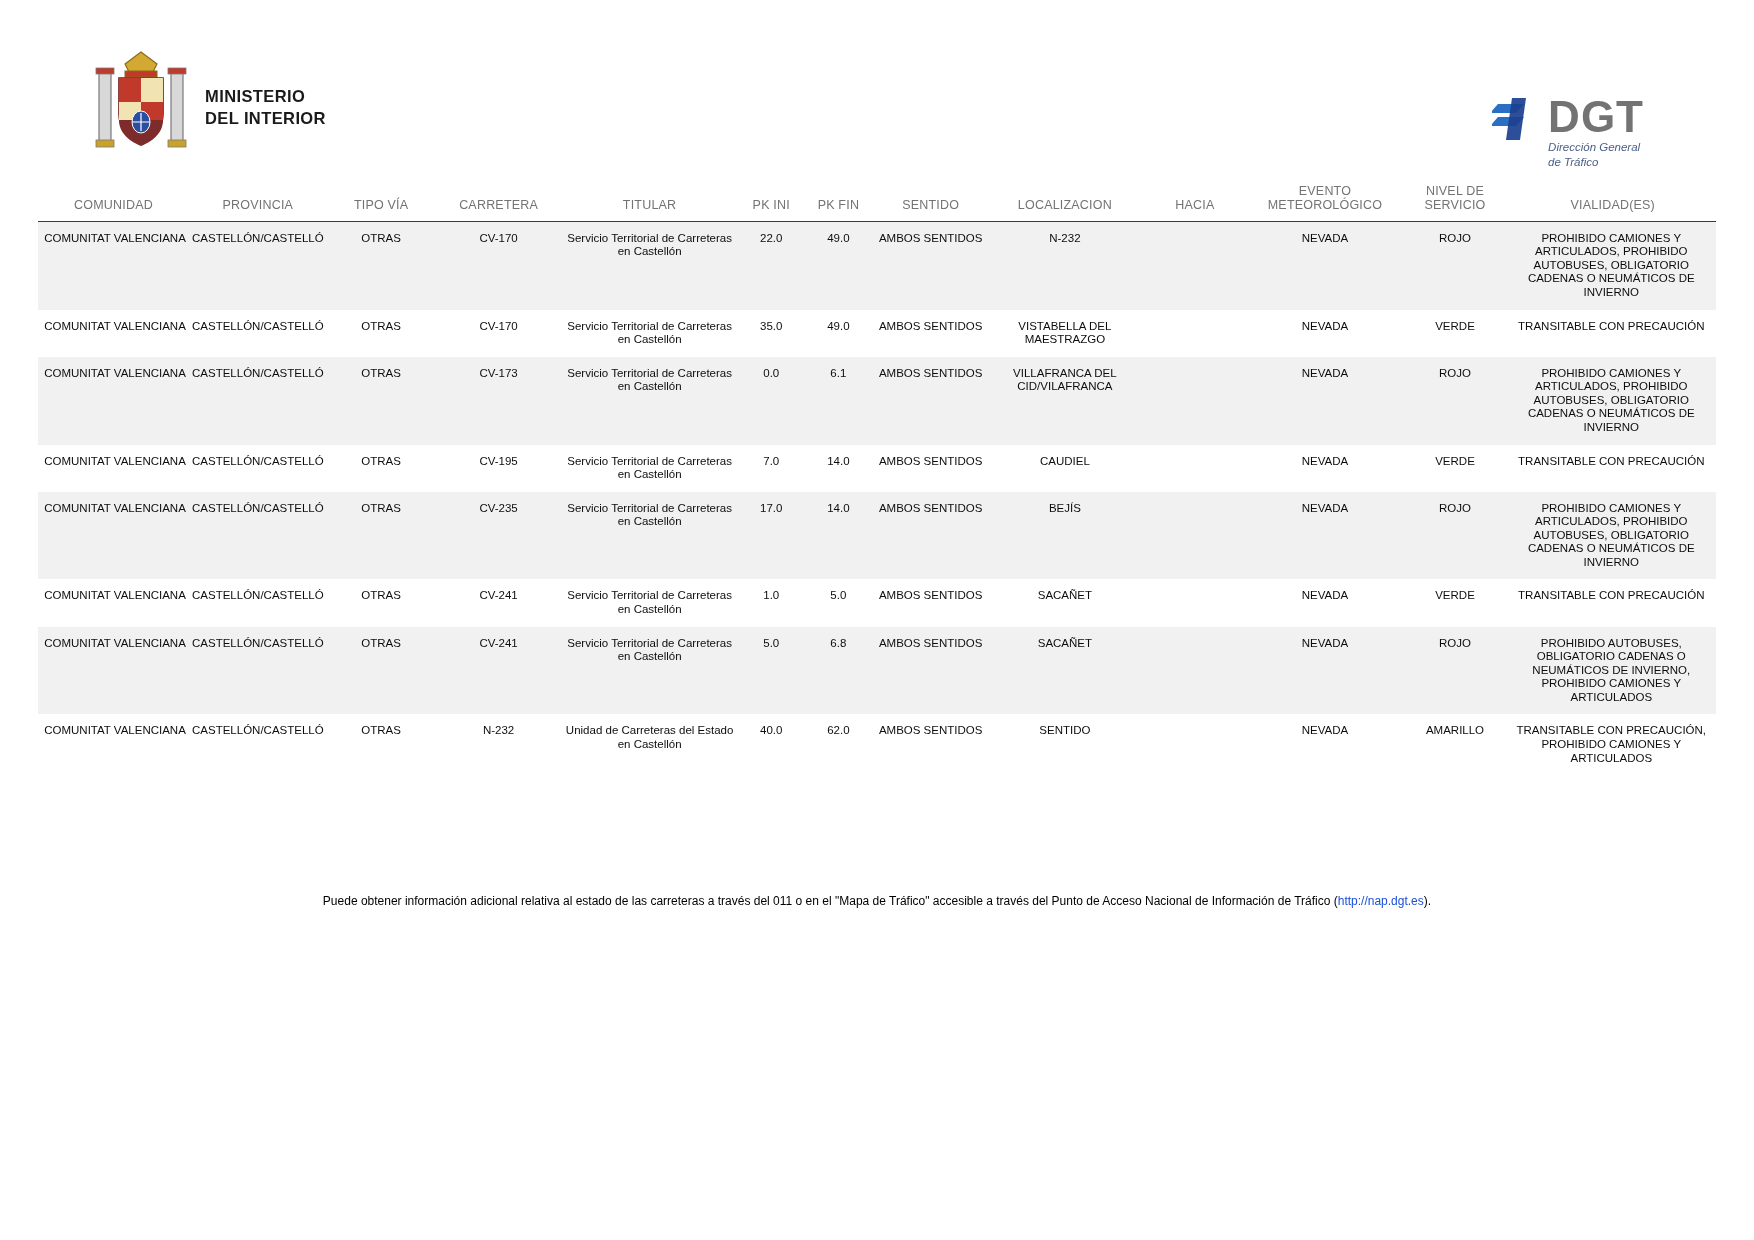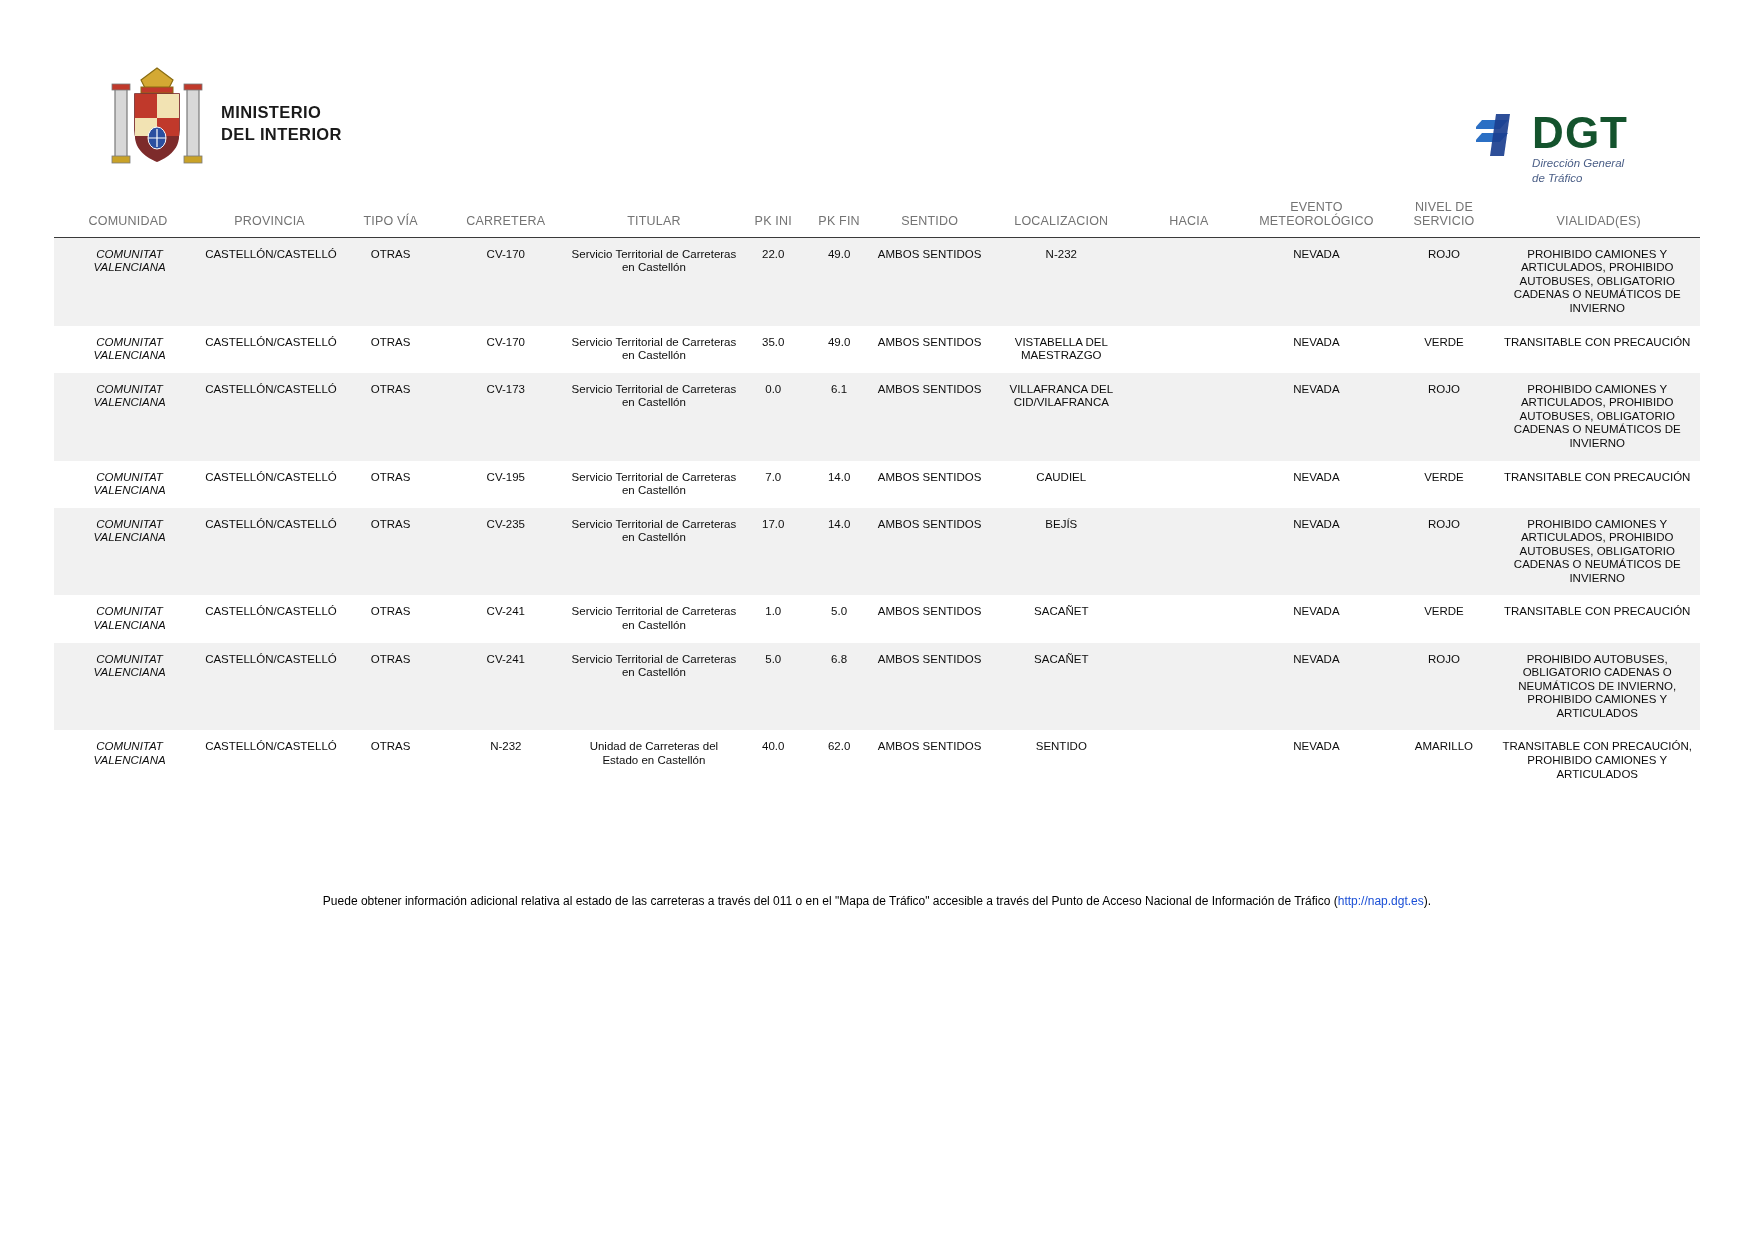--- a/index.html
+++ b/index.html
@@ -11,21 +11,21 @@
     width: 1754px;
     height: 1240px;
     font-family: "Liberation Sans", sans-serif;
     color: #000000;
     position: relative;
   }
   .page {
     width: 1754px;
     height: 968px;
     box-sizing: border-box;
-    padding: 16px;
+    padding: 0;
     position: relative;
   }
 
   
   .header {
     display: flex;
     align-items: flex-start;
     justify-content: space-between;
     padding: 48px 110px 0 95px;
     height: 160px;
@@ -58,21 +58,21 @@
     padding-top: 48px;
   }
   .dgt-mark {
     width: 46px;
     height: 46px;
     position: relative;
   }
   .dgt-word {
     font-size: 44px;
     font-weight: bold;
-    color: #14532d;
+    color: #737373;
     letter-spacing: 1px;
     line-height: 0.95;
     font-family: "Liberation Sans", sans-serif;
   }
   .dgt-sub {
     font-size: 11.5px;
     color: #4a5e86;
     font-style: italic;
     line-height: 1.3;
     text-align: left;
@@ -104,21 +104,21 @@
     font-size: 11.5px;
     text-align: center;
     vertical-align: top;
     padding: 10px 3px 10px 3px;
     line-height: 1.18;
     color: #0d0d0d;
   }
   tbody tr.alt td {
     background: #f1f1f1;
   }
-  tbody tr td:first-child { padding-left: 6px; font-style: italic; }
+  tbody tr td:first-child { padding-left: 6px; }
   tbody tr td:last-child  { padding-right: 6px; }
 
   
   col.c-comunidad   { width: 9.0%; }
   col.c-provincia   { width: 8.2%; }
   col.c-tipovia     { width: 6.5%; }
   col.c-carretera   { width: 7.5%; }
   col.c-titular     { width: 10.5%; }
   col.c-pkini       { width: 4.0%; }
   col.c-pkfin       { width: 4.0%; }

